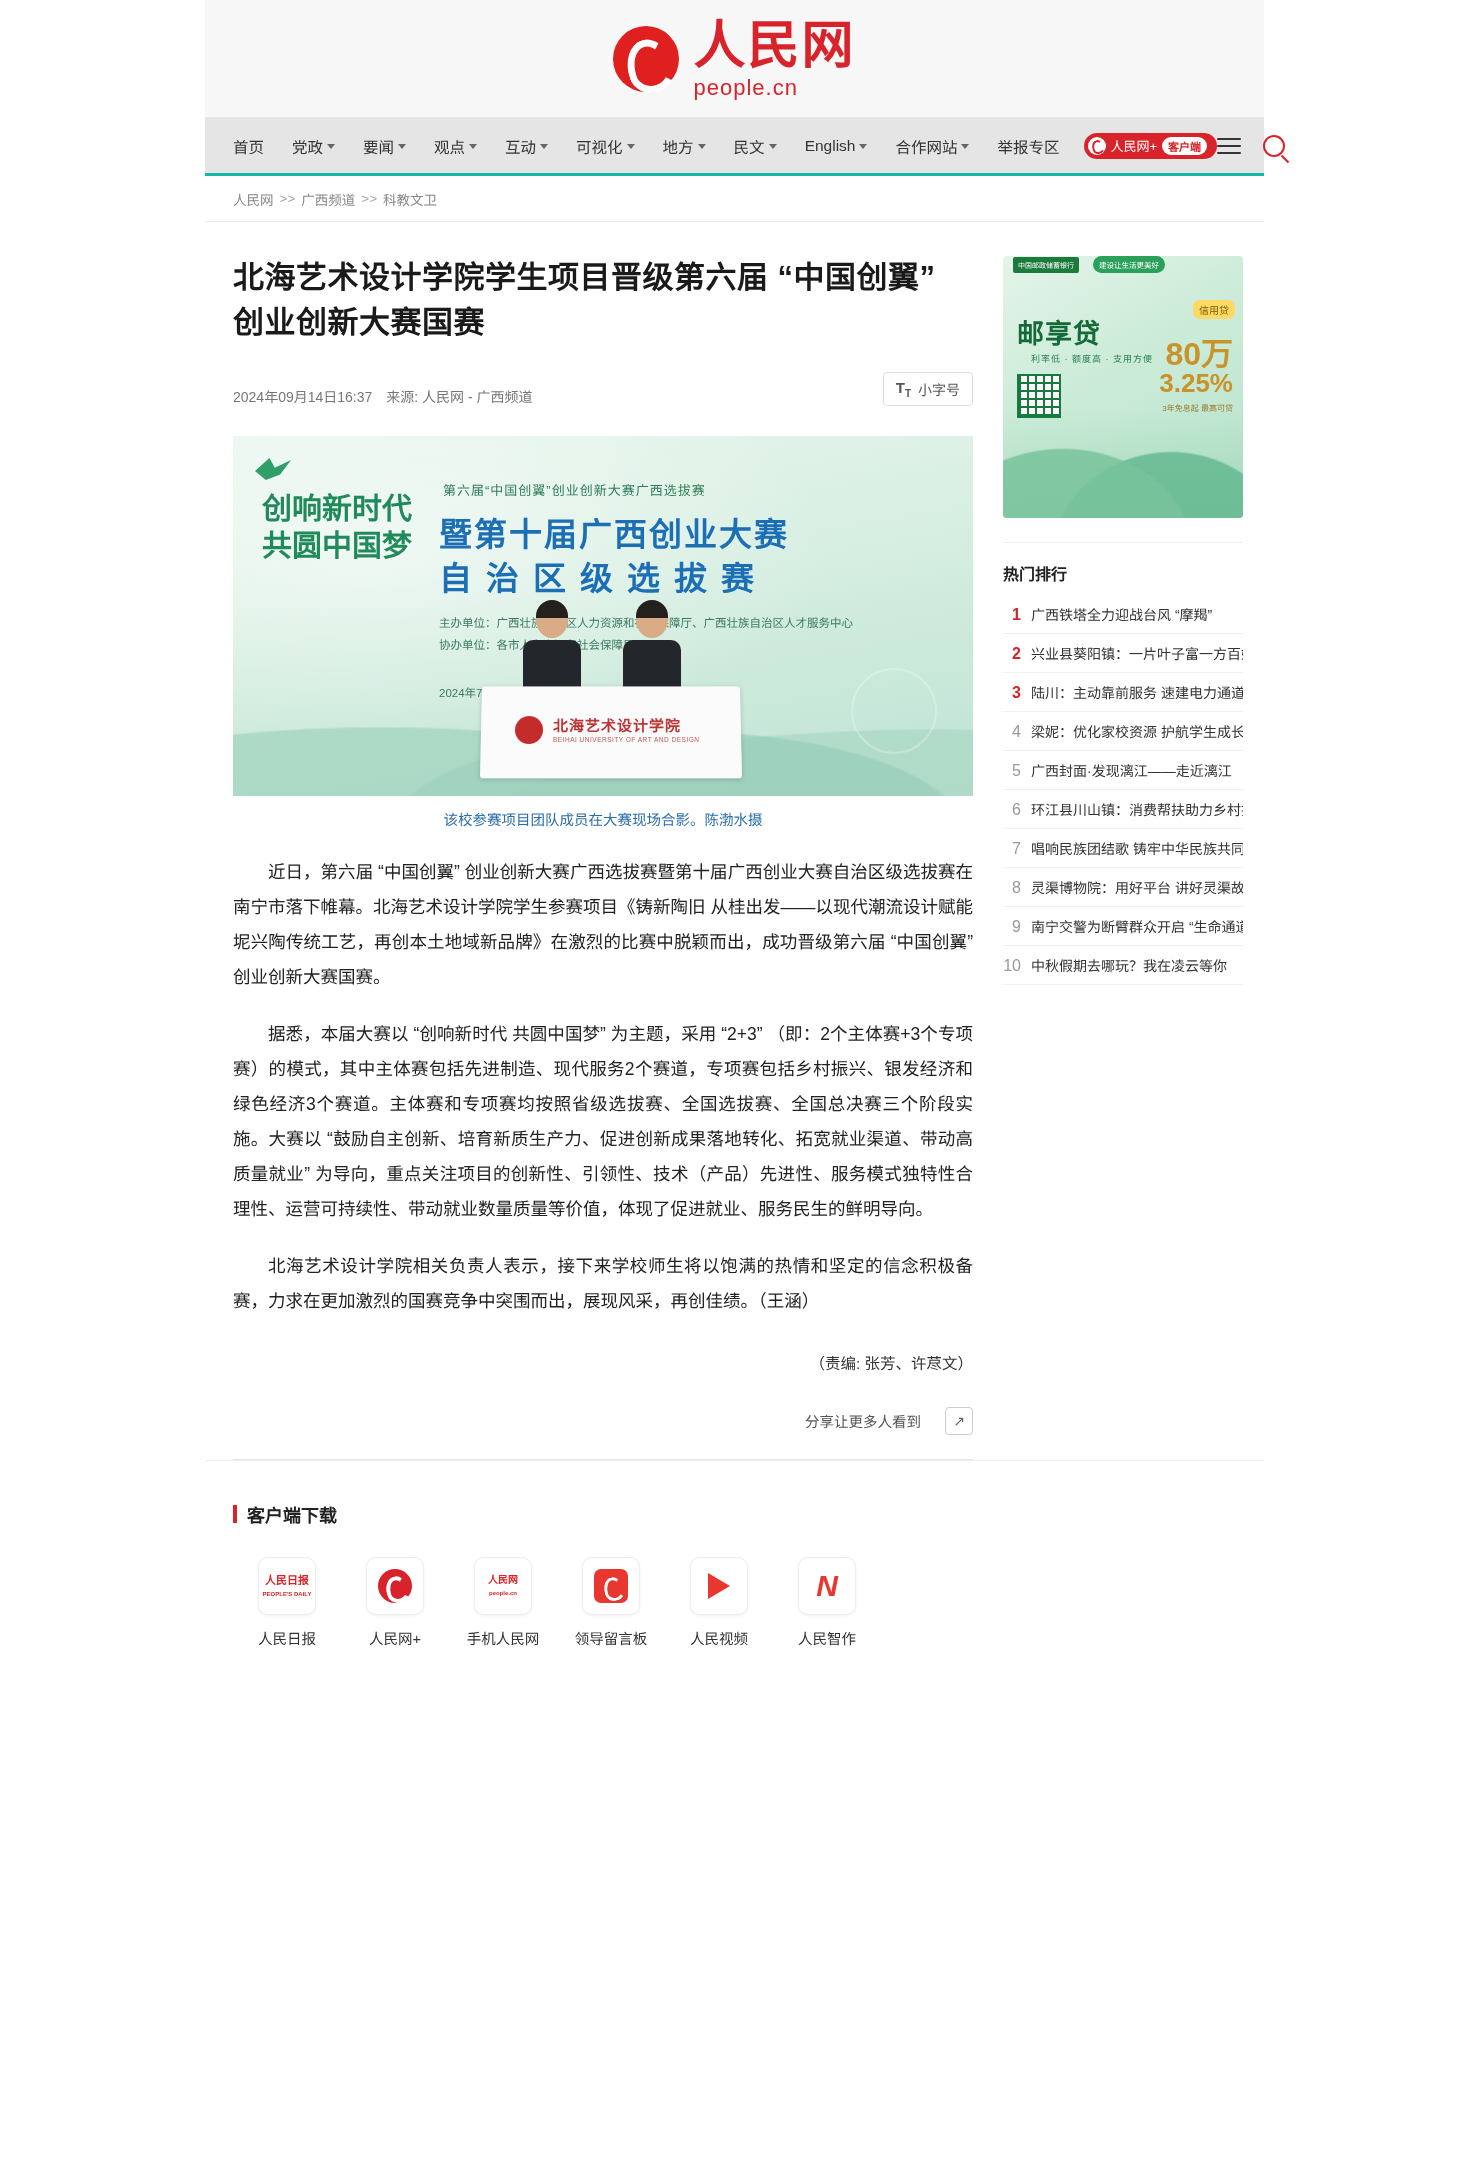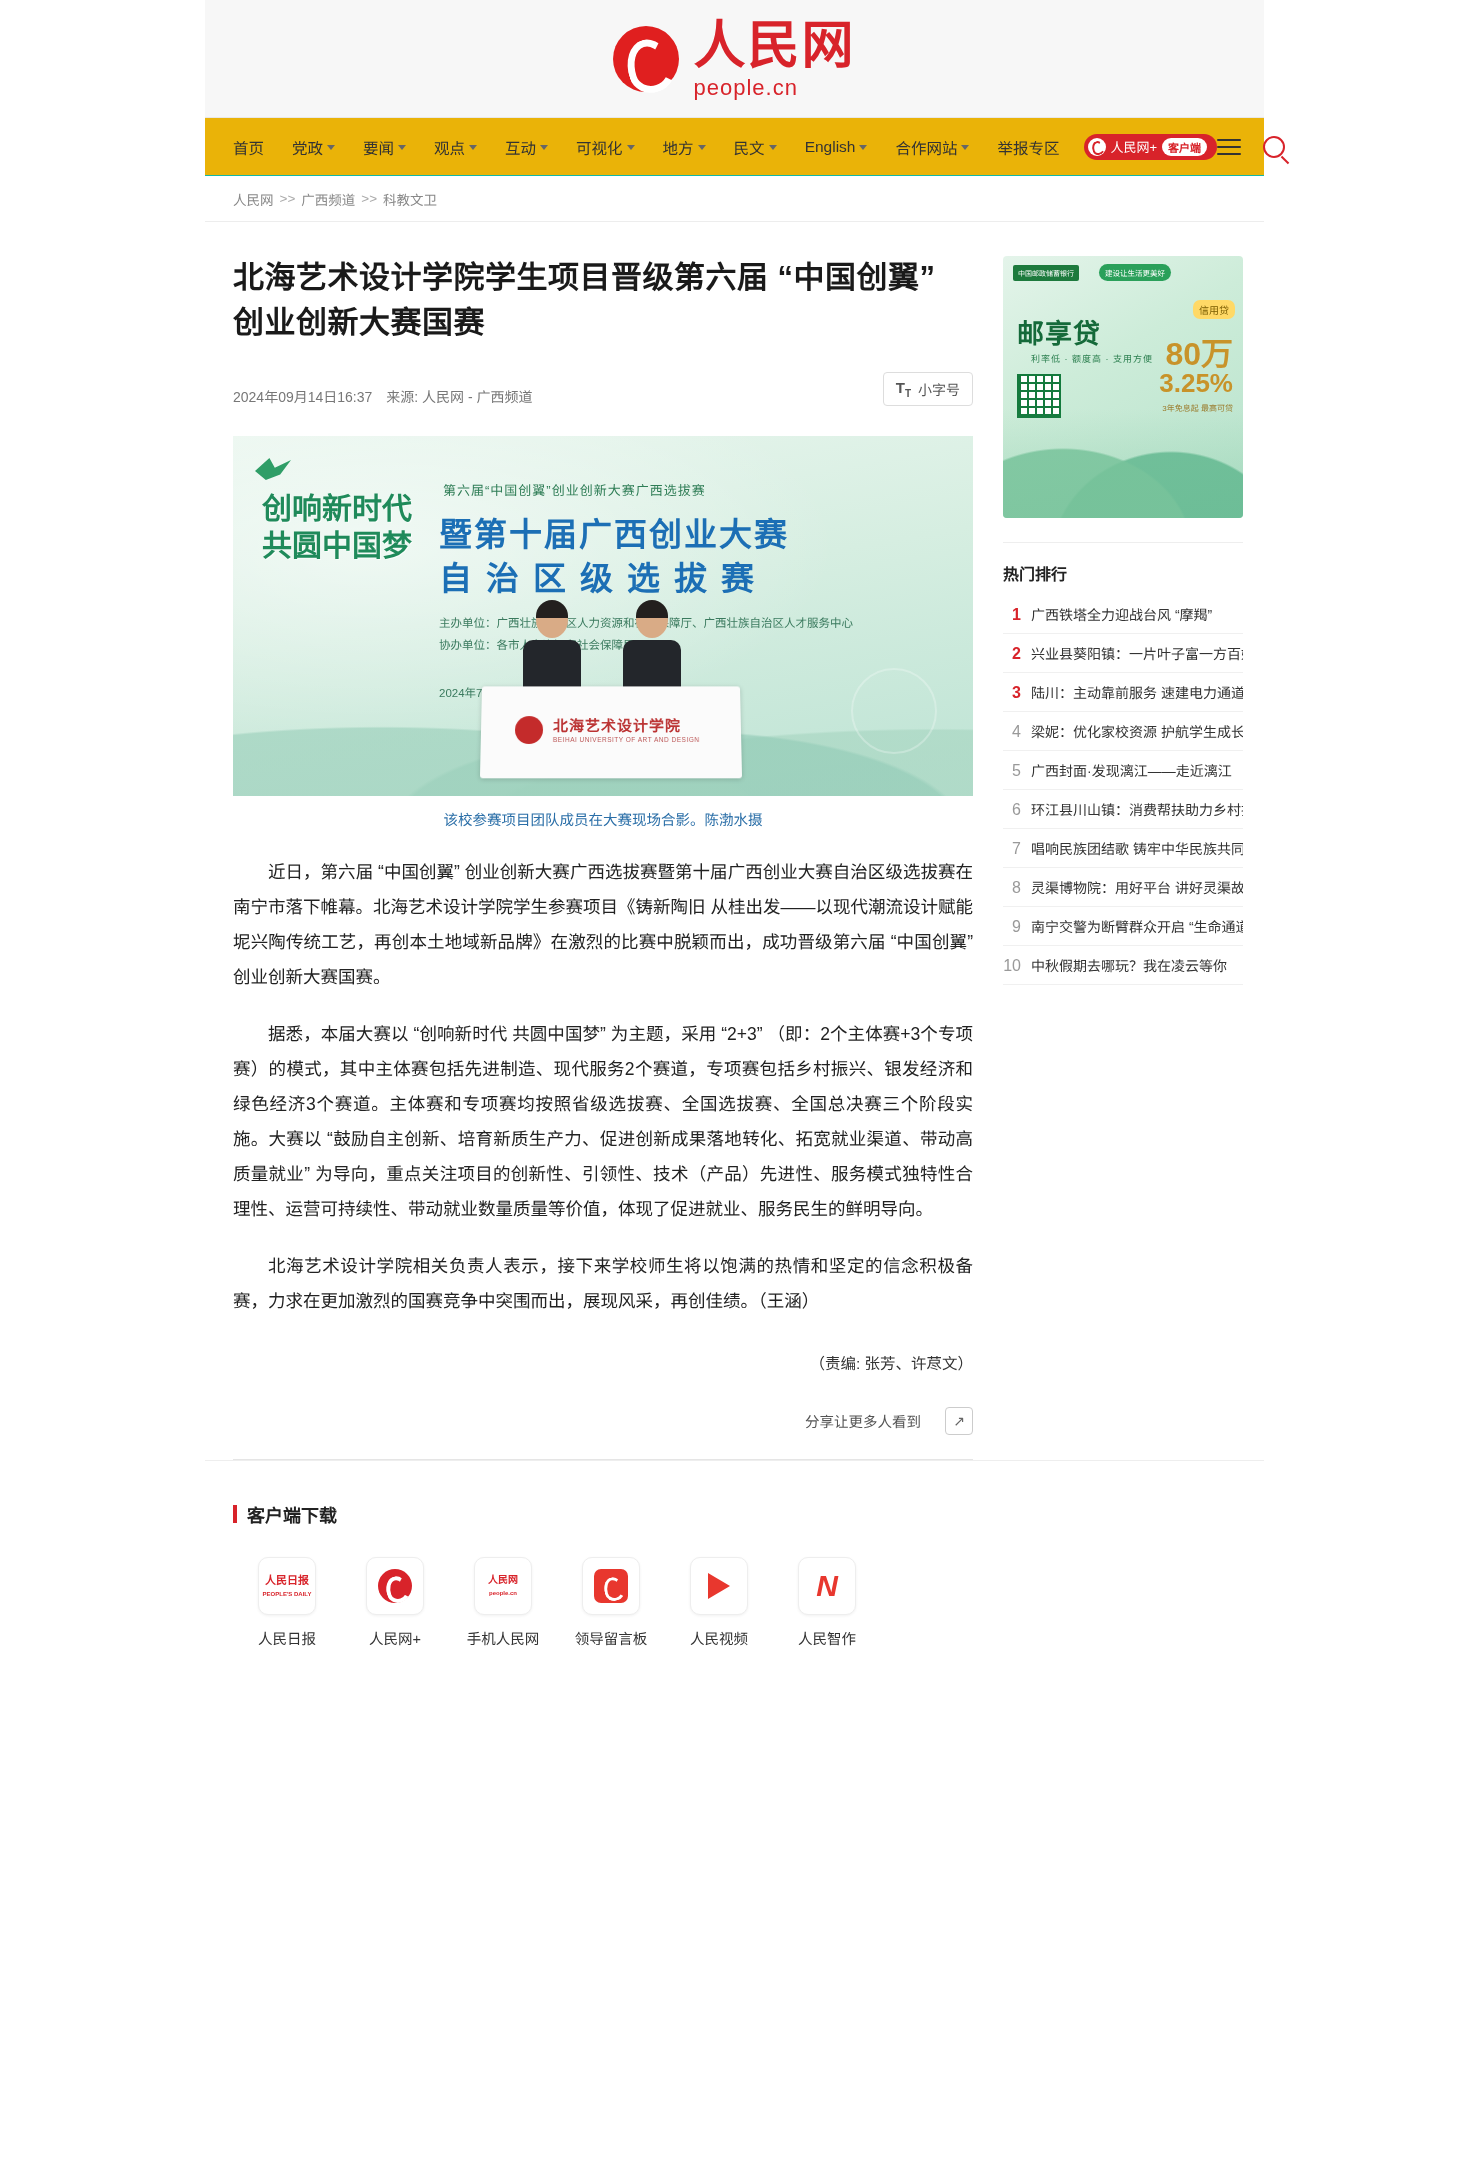--- a/index.html
+++ b/index.html
@@ -43,28 +43,28 @@
   .logo-text { line-height: 1; }
   .logo-cn {
     font-size: 52px; font-weight: bold; color: #d8232a; letter-spacing: 2px;
     font-family: "DejaVu Sans", "Liberation Sans", sans-serif;
   }
   .logo-en { font-size: 22px; color: #d8232a; letter-spacing: 1px; margin-top: 6px; }
 
   
   .nav-bar {
     height: 58px;
-    border-bottom: 1px solid #14b8a6;
+    border-bottom: 3px solid #14b8a6;
     display: flex;
     align-items: center;
     padding: 0 28px;
     gap: 0;
     font-size: 15.5px;
     color: #333;
-    background: #eab308;
+    background: #e5e5e5;
   }
   .nav-item {
     padding: 0 14px; height: 58px; display: flex; align-items: center; gap: 4px;
     white-space: nowrap; cursor: pointer;
   }
   .nav-item:first-child { padding-left: 0; }
   .caret {
     width: 0; height: 0; border-left: 4px solid transparent; border-right: 4px solid transparent;
     border-top: 5px solid #666; display: inline-block; margin-top: 2px;
   }
@@ -229,21 +229,21 @@
     display: flex; align-items: center; justify-content: center; cursor: pointer;
     color: #666; font-size: 14px;
   }
   .hr { border: none; border-top: 1px solid #e5e5e5; margin: 24px 0 0 0; }
 
   
   .ad {
     width: 240px; height: 262px; border-radius: 4px; overflow: hidden; position: relative;
     background: linear-gradient(150deg,#e4f4ea 0%,#cdecd9 40%,#b6e2cb 100%);
   }
-  .ad .ad-top { position: absolute; top: 8px; left: 10px; display: flex; gap: 20px; align-items: center; }
+  .ad .ad-top { position: absolute; top: 0; left: 10px; display: flex; gap: 14px; align-items: center; }
   .ad .ad-logo {
     background: #1d7a3d; color: #fff; font-size: 7px; padding: 3px 5px; border-radius: 2px; white-space: nowrap;
   }
   .ad .ad-tag {
     background: #2aa05a; color: #fff; font-size: 7.5px; padding: 3px 6px; border-radius: 9px; white-space: nowrap;
   }
   .ad .ad-title {
     position: absolute; left: 14px; top: 56px; font-size: 27px; font-weight: bold; color: #156a3a;
     letter-spacing: 1px;
   }

